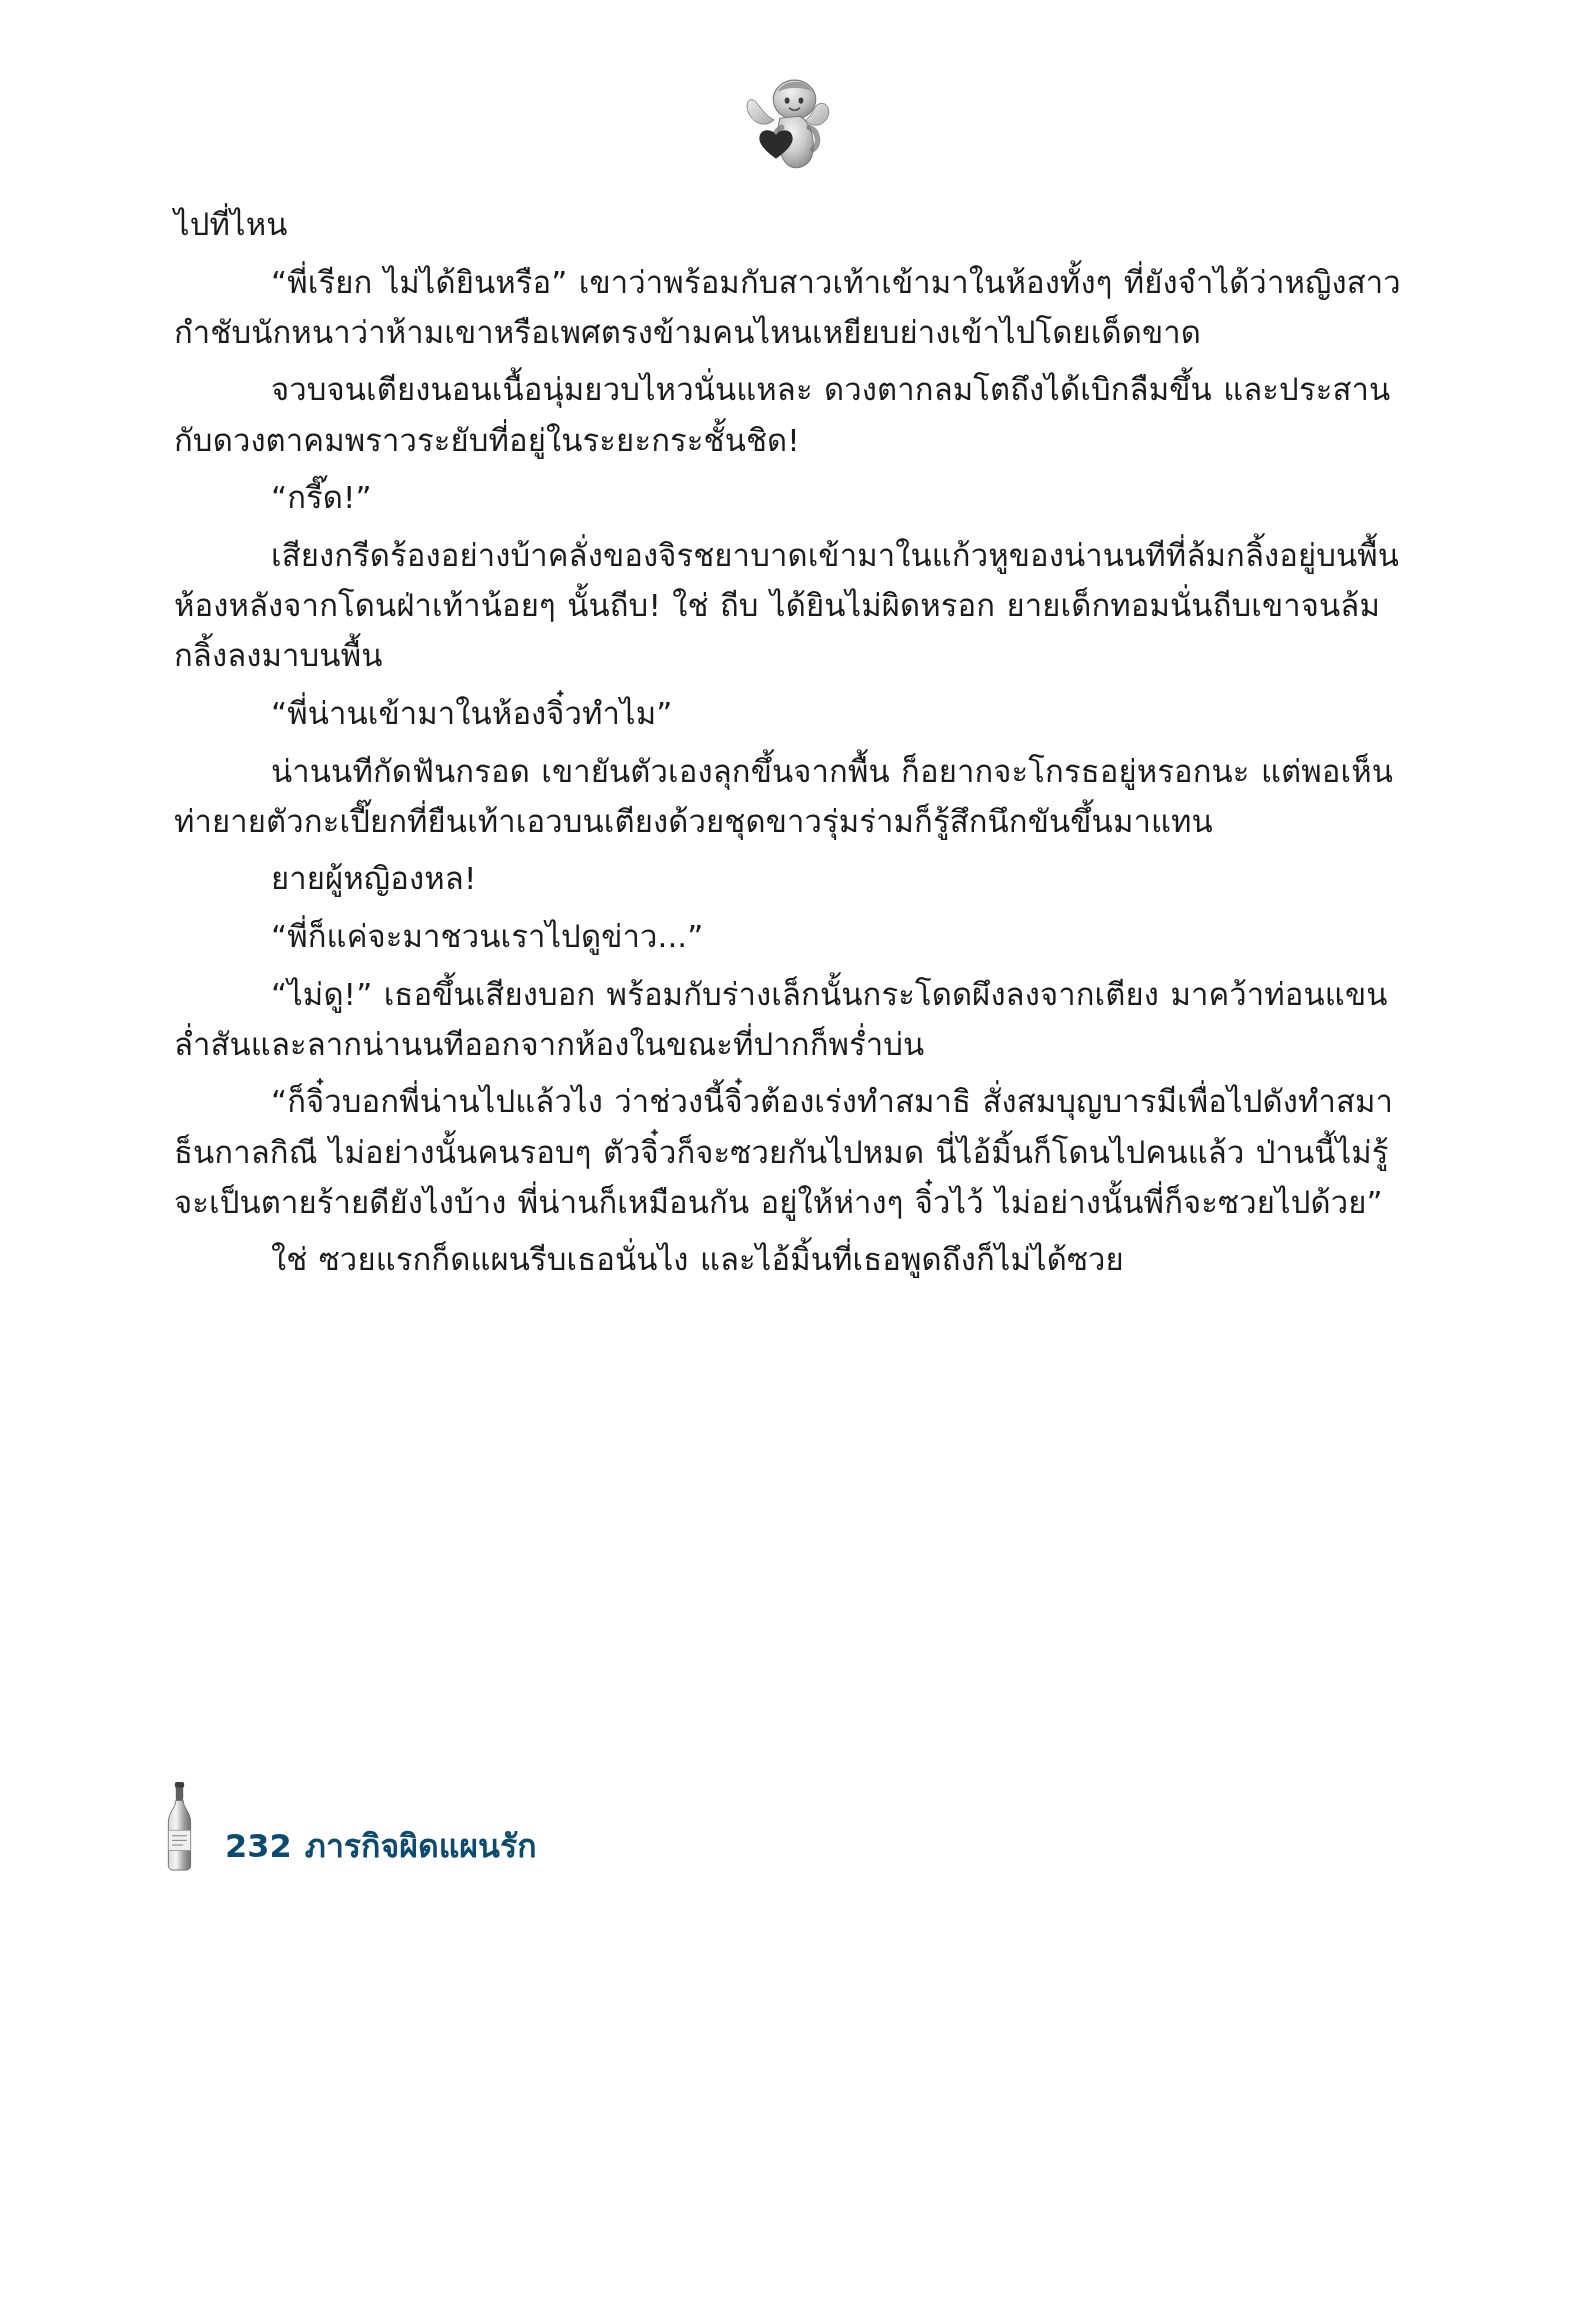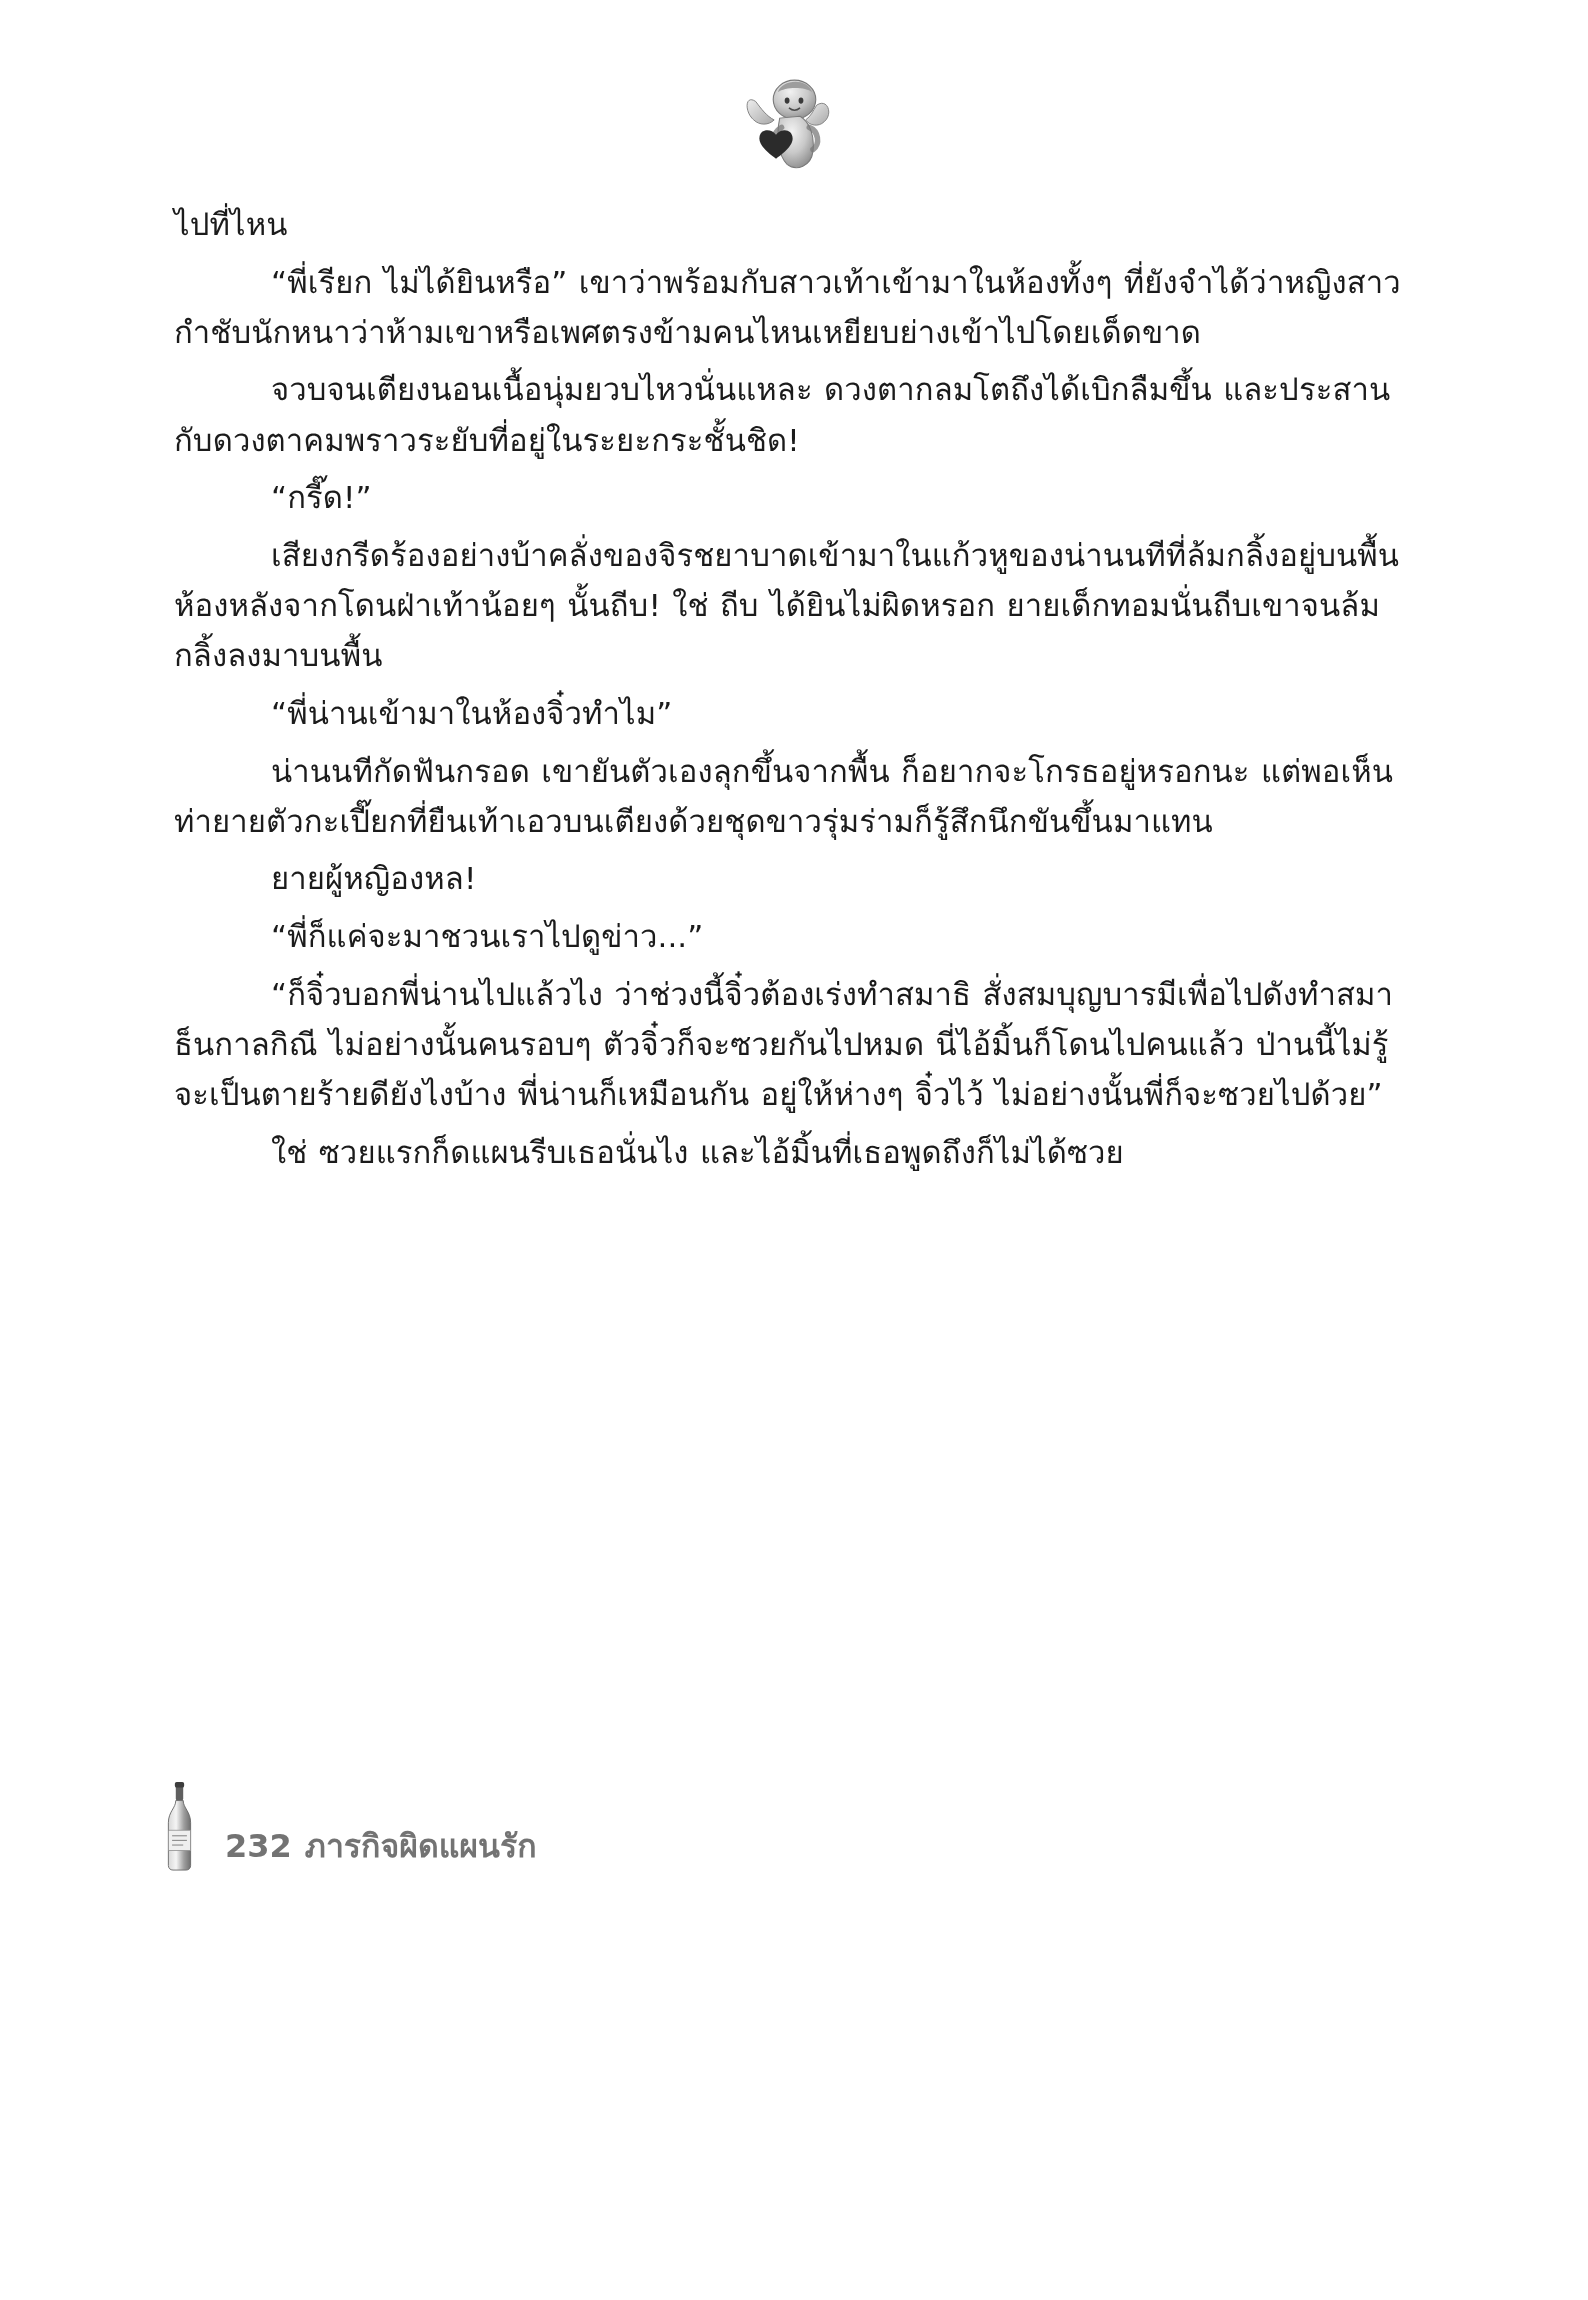--- a/index.html
+++ b/index.html
@@ -78,21 +78,21 @@
   .footer-bottle {
     width: 43px;
     height: 89px;
     position: relative;
     margin-right: 24px;
     filter: grayscale(100%);
   }
   .footer-label {
     font-size: 32px;
     font-weight: bold;
-    color: #737373;
+    color: #0c4a6e;
     line-height: 1;
     padding-bottom: 9.3px;
     white-space: nowrap;
   }
   .footer-pagenum {
     font-size: 32px;
     font-weight: bold;
     margin-right: 13px;
   }
 </style>
@@ -142,20 +142,21 @@
   <div class="body-text">
     <p class="noindent">ไปที่ไหน</p>
     <p class="indent">“พี่เรียก  ไม่ได้ยินหรือ” เขาว่าพร้อมกับสาวเท้าเข้ามาในห้องทั้งๆ ที่ยังจำได้ว่าหญิงสาวกำชับนักหนาว่าห้ามเขาหรือเพศตรงข้ามคนไหนเหยียบย่างเข้าไปโดยเด็ดขาด</p>
     <p class="indent">จวบจนเตียงนอนเนื้อนุ่มยวบไหวนั่นแหละ  ดวงตากลมโตถึงได้เบิกลืมขึ้น และประสานกับดวงตาคมพราวระยับที่อยู่ในระยะกระชั้นชิด!</p>
     <p class="indent">“กรี๊ด!”</p>
     <p class="indent">เสียงกรีดร้องอย่างบ้าคลั่งของจิรชยาบาดเข้ามาในแก้วหูของน่านนทีที่ล้มกลิ้งอยู่บนพื้นห้องหลังจากโดนฝ่าเท้าน้อยๆ นั้นถีบ!  ใช่ ถีบ  ได้ยินไม่ผิดหรอก ยายเด็กทอมนั่นถีบเขาจนล้มกลิ้งลงมาบนพื้น</p>
     <p class="indent">“พี่น่านเข้ามาในห้องจิ๋วทำไม”</p>
     <p class="indent">น่านนทีกัดฟันกรอด  เขายันตัวเองลุกขึ้นจากพื้น  ก็อยากจะโกรธอยู่หรอกนะ   แต่พอเห็นท่ายายตัวกะเปี๊ยกที่ยืนเท้าเอวบนเตียงด้วยชุดขาวรุ่มร่ามก็รู้สึกนึกขันขึ้นมาแทน</p>
     <p class="indent">ยายผู้หญิองหล!</p>
     <p class="indent">“พี่ก็แค่จะมาชวนเราไปดูข่าว...”</p>
+    <p class="indent">“ไม่ดู!” เธอขึ้นเสียงบอก พร้อมกับร่างเล็กนั้นกระโดดผึงลงจากเตียง  มาคว้าท่อนแขนล่ำสันและลากน่านนทีออกจากห้องในขณะที่ปากก็พร่ำบ่น</p>
     <p class="indent">“ก็จิ๋วบอกพี่น่านไปแล้วไง  ว่าช่วงนี้จิ๋วต้องเร่งทำสมาธิ  สั่งสมบุญบารมีเพื่อไปดังทำสมาธ็นกาลกิณี  ไม่อย่างนั้นคนรอบๆ  ตัวจิ๋วก็จะซวยกันไปหมด  นี่ไอ้มิ้นก็โดนไปคนแล้ว  ป่านนี้ไม่รู้จะเป็นตายร้ายดียังไงบ้าง  พี่น่านก็เหมือนกัน  อยู่ให้ห่างๆ  จิ๋วไว้  ไม่อย่างนั้นพี่ก็จะซวยไปด้วย”</p>
     <p class="indent">ใช่  ซวยแรกก็ดแผนรีบเธอนั่นไง  และไอ้มิ้นที่เธอพูดถึงก็ไม่ได้ซวย</p>
   </div>
 
   <div class="footer">
     <div class="footer-bottle">
       <svg viewBox="0 0 46 96" width="43" height="89" xmlns="http://www.w3.org/2000/svg">
         <defs>
           <linearGradient id="bg1" x1="0" y1="0" x2="1" y2="0">
             <stop offset="0%" stop-color="#d8d8d8"></stop>

